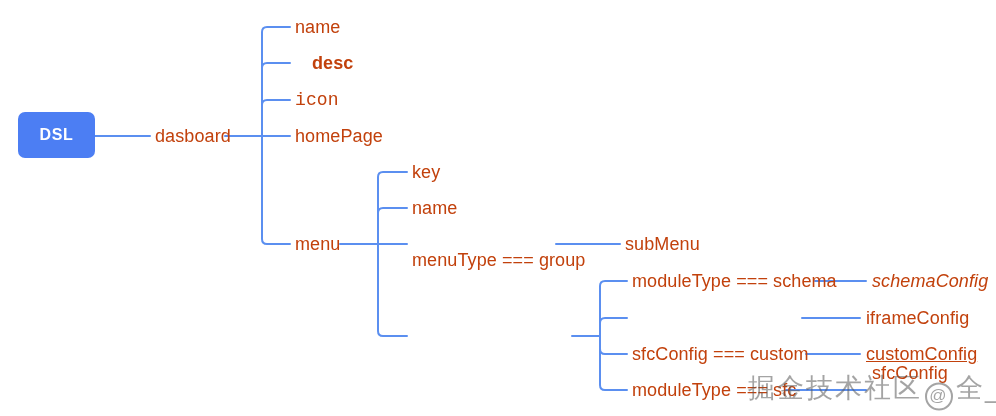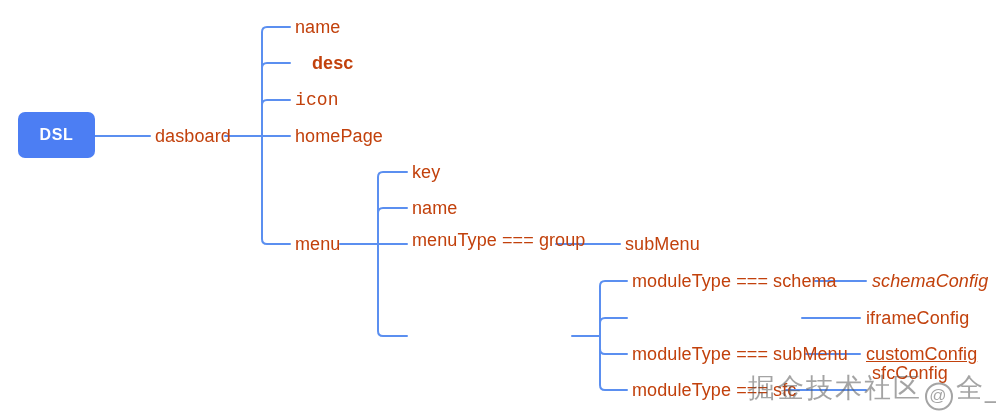--- a/index.html
+++ b/index.html
@@ -116,24 +116,24 @@
   <div class="root-node" style="left:18px; top:112px; width:77px; height:46px; background:#4c7ef3;">DSL</div>
 
   <div class="node-label" style="left:155px; top:136px;">dasboard</div>
   <div class="node-label" style="left:295px; top:27px;">name</div>
   <div class="node-label" style="left:312px; top:63px;font-weight:bold;">desc</div>
   <div class="node-label" style="left:295px; top:100px;font-family:Liberation Mono, monospace;">icon</div>
   <div class="node-label" style="left:295px; top:136px;">homePage</div>
   <div class="node-label" style="left:295px; top:244px;">menu</div>
   <div class="node-label" style="left:412px; top:172px;">key</div>
   <div class="node-label" style="left:412px; top:208px;">name</div>
-  <div class="node-label" style="left:412px; top:240px;">menuType === group</div>
+  <div class="node-label" style="left:412px; top:260px;">menuType === group</div>
   <div class="node-label" style="left:625px; top:244px;">subMenu</div>
   <div class="node-label" style="left:632px; top:281px;">moduleType === schema</div>
-  <div class="node-label" style="left:632px; top:354px;">moduleType === subMenu</div>
+  <div class="node-label" style="left:632px; top:354px;">sfcConfig === custom</div>
   <div class="node-label" style="left:632px; top:390px;">moduleType === sfc</div>
   <div class="node-label" style="left:872px; top:281px;font-style:italic;">schemaConfig</div>
   <div class="node-label" style="left:866px; top:318px;">iframeConfig</div>
   <div class="node-label" style="left:866px; top:354px;text-decoration:underline;">customConfig</div>
   <div class="node-label" style="left:872px; top:373px;">sfcConfig</div>
 
   <div class="watermark" style="left:748px; top:390px;">
     <span>掘金技术社区</span><span class="wm-at">@</span><span>全_</span>
   </div>
 

